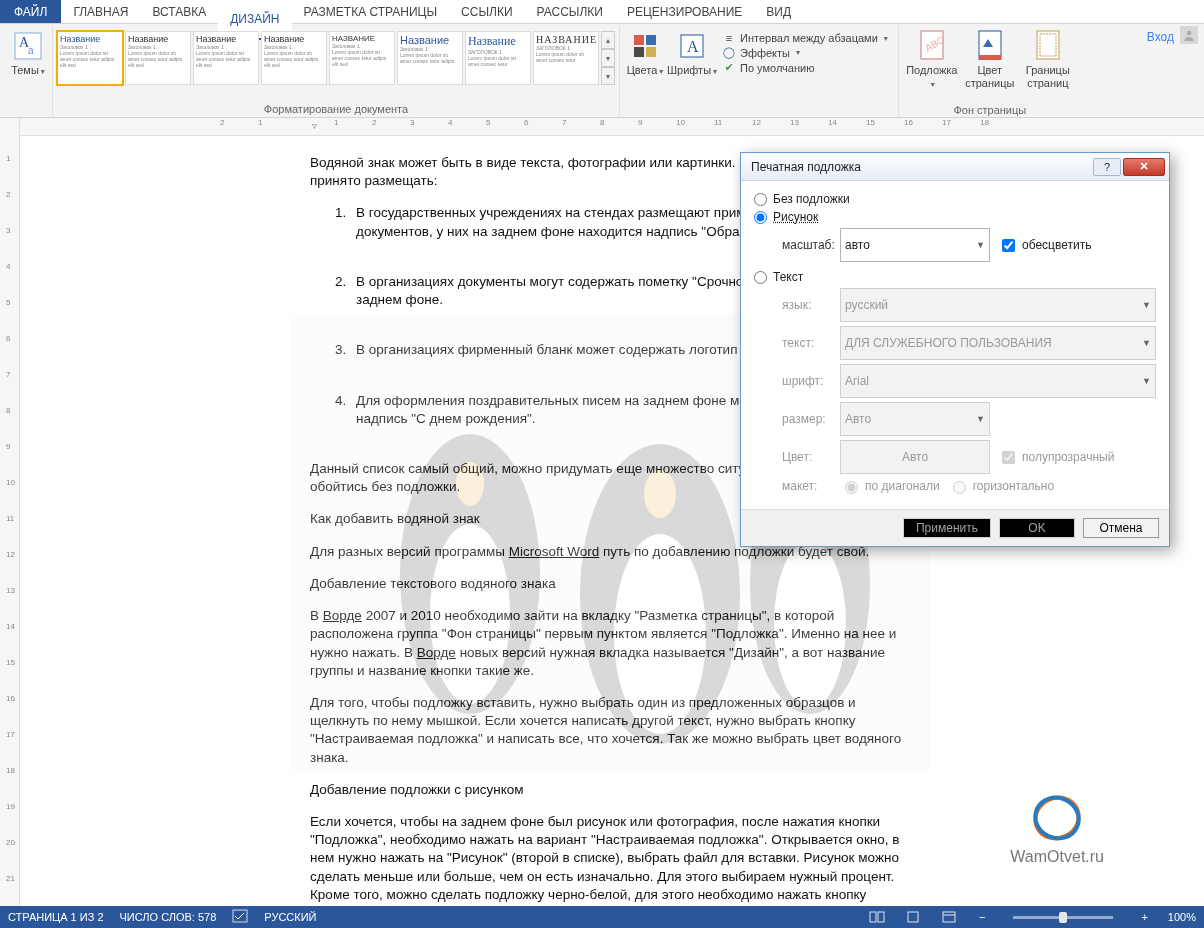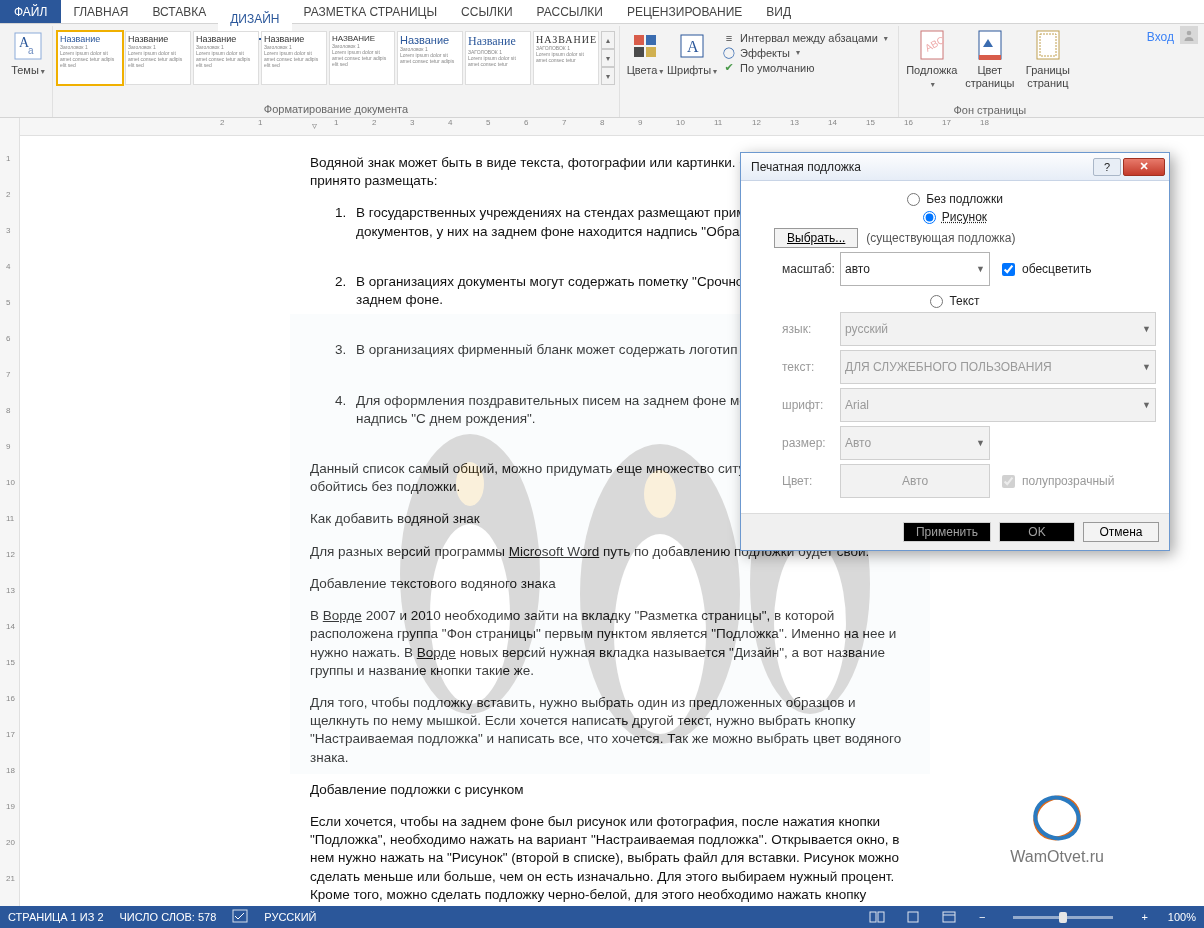--- a/index.html
+++ b/index.html
@@ -258,21 +258,20 @@
     font-weight: bold;
   }
   .dlg-body {
     padding: 10px 12px 6px 12px;
     background: #fff;
     border: 1px solid #fff;
   }
   .dlg-body .rad {
     display: flex; align-items: center; gap: 6px;
     margin-bottom: 4px;
-    justify-content: center;
   }
   .dlg-body .rad input { margin: 0; }
   .sub {
     padding-left: 20px;
     margin-bottom: 8px;
   }
   .sub .row {
     display: flex; align-items: center; gap: 8px;
     margin: 4px 0;
   }
@@ -609,24 +608,20 @@
     <label class="rad">
       <input type="radio" name="wm" style="">
         <span>Без подложки</span>
     </label>
     <label class="rad">
       <input type="radio" name="wm" checked="" style="">
         <span style="text-decoration:underline dotted;">Рисунок</span>
     </label>
     <div class="sub">
       <div class="row">
-        <button class="dbtn" style="text-decoration:underline;">Выбрать...</button>
-        <span class="paren">(существующая подложка)</span>
-      </div>
-      <div class="row">
         <span class="lbl">масштаб:</span>
         <div class="sel" style="max-width:150px;">
             <span>авто</span>
             <span class="ar">▼</span>
           </div>
         <label style="display:flex;align-items:center;gap:4px;">
           <input type="checkbox" checked="" style="">
             <span>обесцветить</span>
         </label>
       </div>
@@ -666,20 +661,31 @@
           </div>
       </div>
       <div class="row disabled">
         <span class="lbl">Цвет:</span>
         <div class="sel dis" style="max-width:150px;justify-content:center;">
             <span>Авто</span>
           </div>
         <label style="display:flex;align-items:center;gap:4px;">
           <input type="checkbox" checked="" disabled="" style="">
             <span>полупрозрачный</span>
+        </label>
+      </div>
+      <div class="row disabled">
+        <span class="lbl">макет:</span>
+        <label style="display:flex;align-items:center;gap:4px;">
+          <input type="radio" checked="" disabled="" style="">
+            <span>по диагонали</span>
+        </label>
+        <label style="display:flex;align-items:center;gap:4px;">
+          <input type="radio" disabled="" style="">
+            <span>горизонтально</span>
         </label>
       </div>
     </div>
   </div>
   <div class="dlg-buttons">
     <button class="dbtn dis">Применить</button>
     <button class="dbtn dis">OK</button>
     <button class="dbtn">Отмена</button>
   </div>
 </div>

